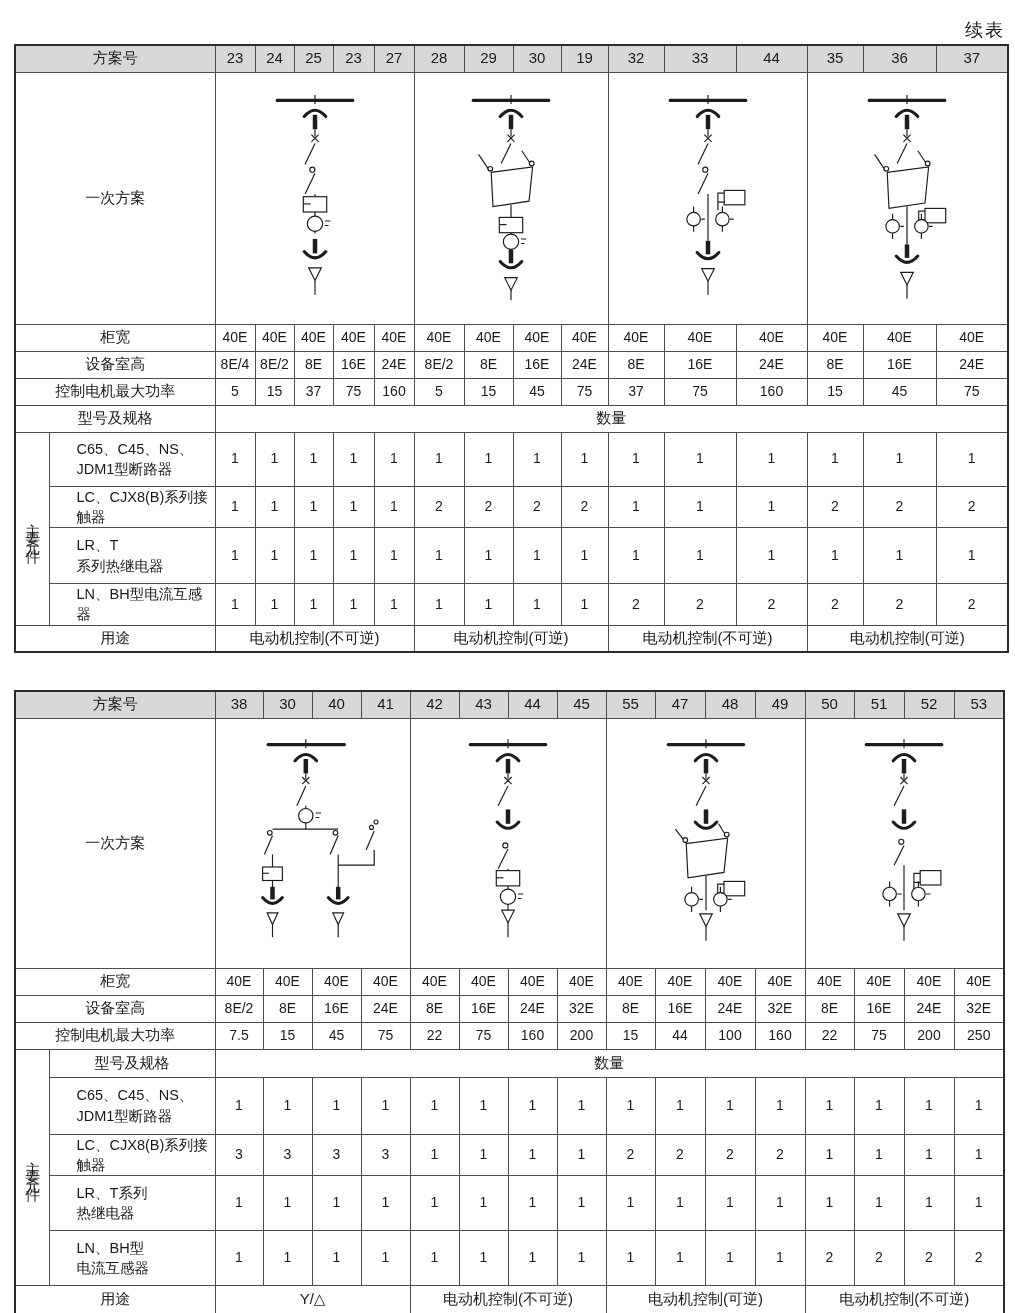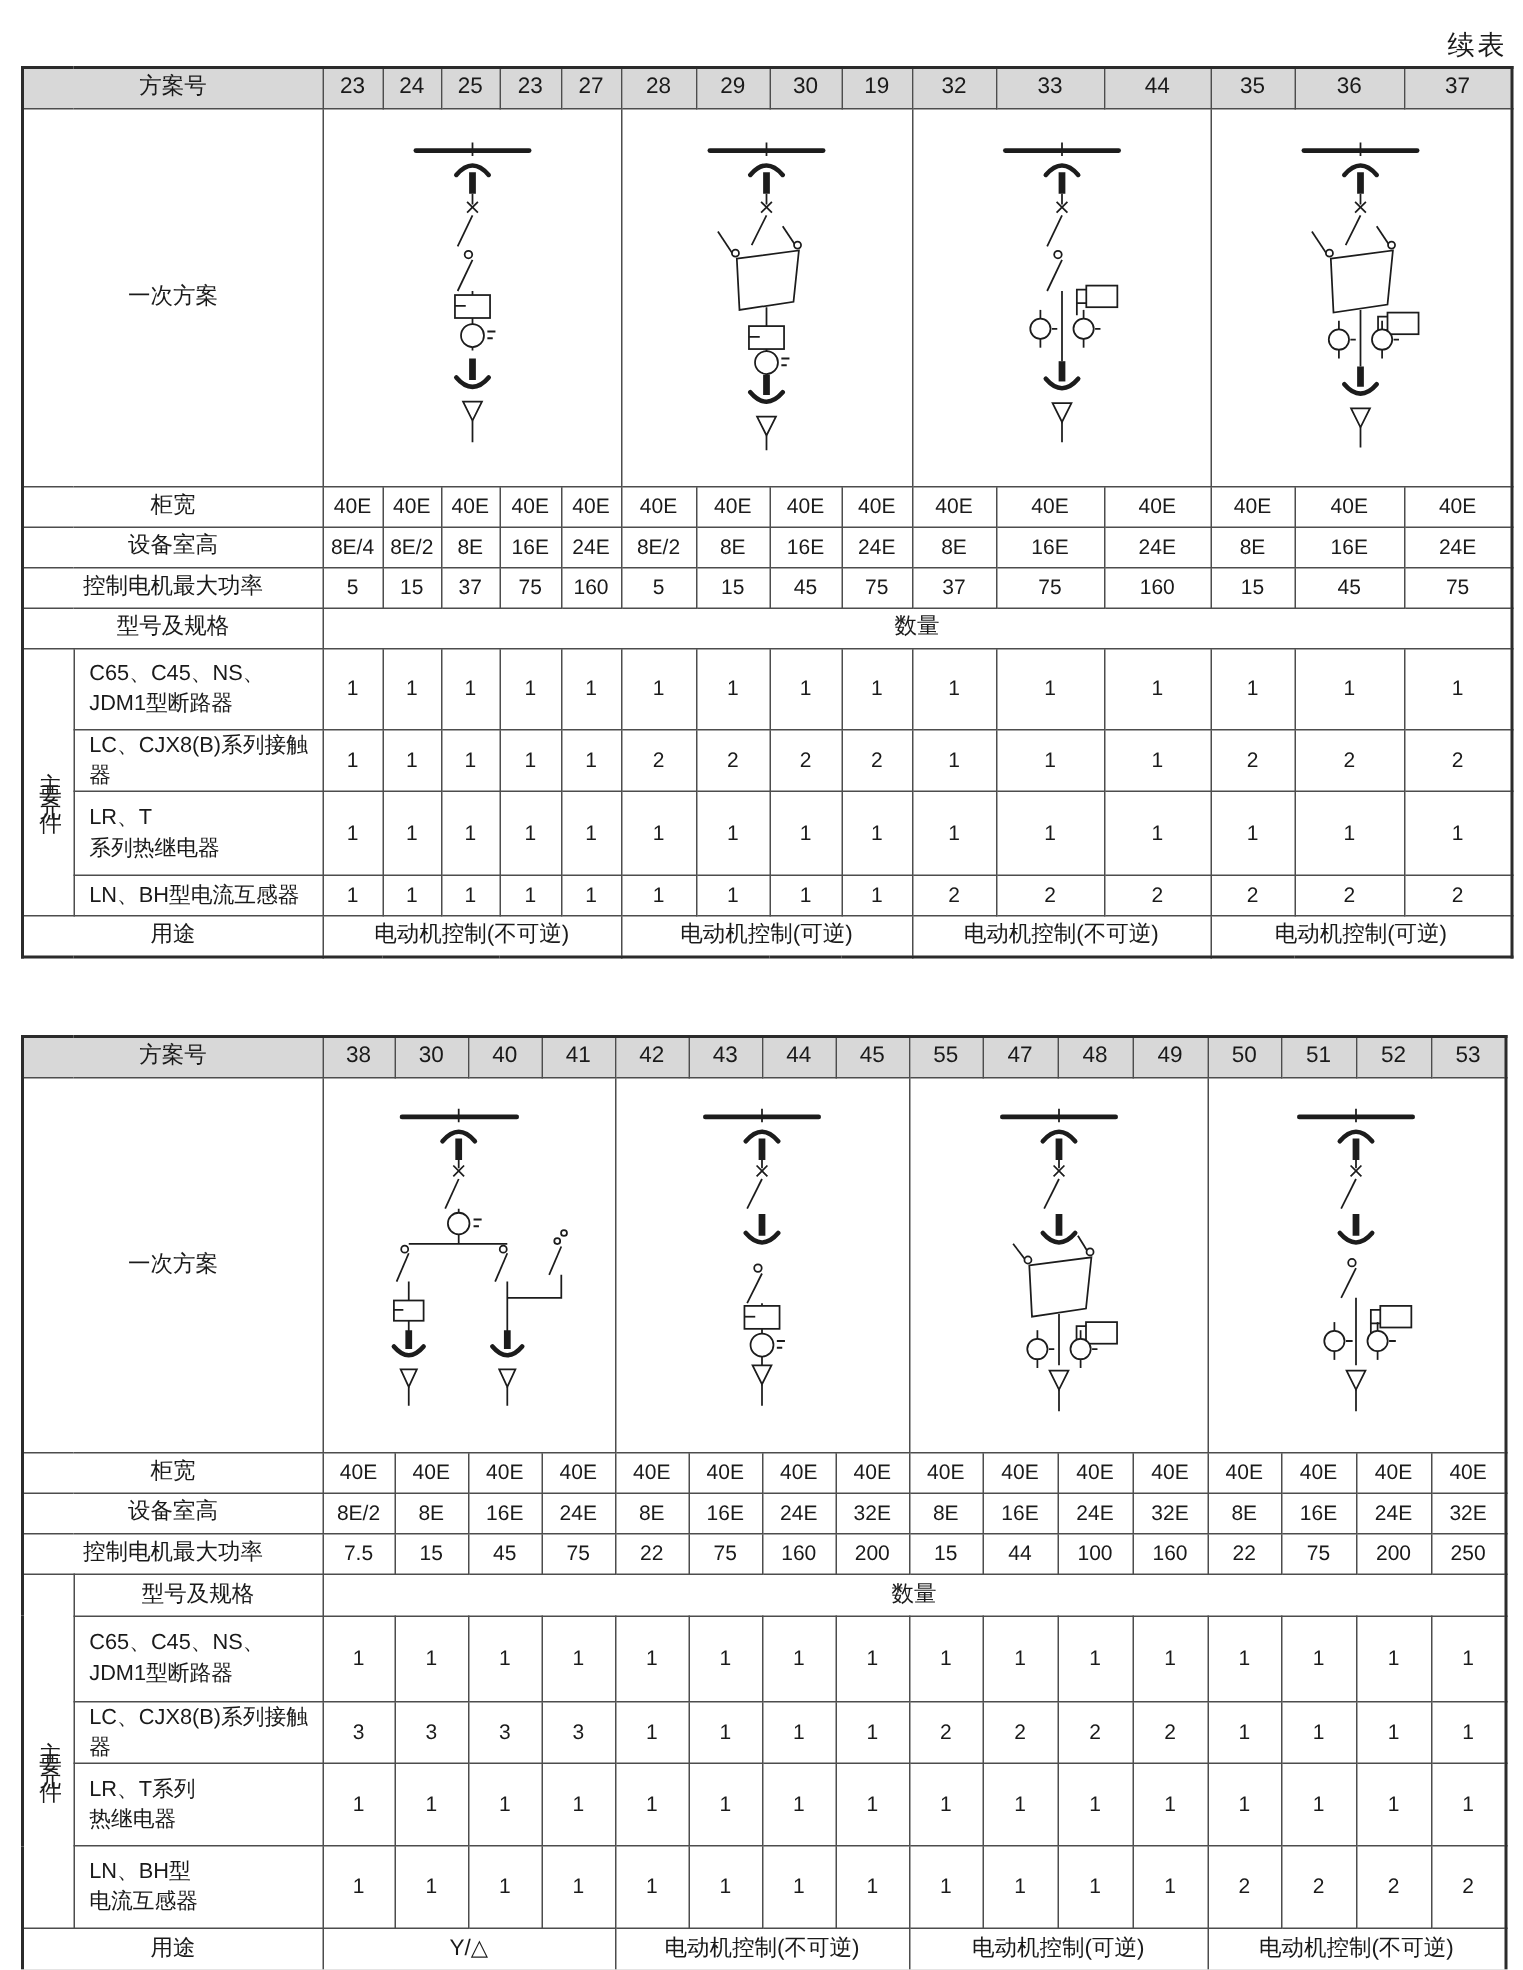--- a/index.html
+++ b/index.html
@@ -5,21 +5,21 @@
   html,body{margin:0;padding:0;background:#fff;}
   body{font-family:"Liberation Sans","DejaVu Sans",sans-serif;color:#1a1a1a;}
   .page{position:relative;width:1015px;height:1313px;background:#fff;overflow:hidden;}
   .cont{position:absolute;top:18px;right:10px;font-size:18px;letter-spacing:2px;}
   table{border-collapse:collapse;table-layout:fixed;position:absolute;left:14px;border:2px solid #2b2b2b;}
   #tb1{top:44px;width:993px;}
   #tb2{top:690px;width:989px;}
   td{border:1px solid #4d4d4d;text-align:center;vertical-align:middle;font-size:14px;padding:0;line-height:1.25;overflow:hidden;}
   tr.hdr td{background:#d8d8d8;font-size:15px;}
   td.lbl{font-size:15px;}
-  td.comp{text-align:left;padding-left:10px;white-space:pre-line;font-size:14.5px;line-height:1.4;}
+  td.comp{text-align:left;padding-left:27px;white-space:pre-line;font-size:14.5px;line-height:1.4;}
   td.vert{writing-mode:vertical-rl;text-orientation:upright;letter-spacing:9px;font-size:15px;padding:4px 0;}
   td.diag{vertical-align:top;padding-top:4px;}
   .r27{height:27px}.r28{height:28px}.r54{height:54px}.r55{height:55px}.r56{height:56px}.r57{height:57px}
   .rd1{height:252px}.rd2{height:250px}
   svg .w{stroke:#1c1c1c;stroke-width:1.3;fill:none;}
   svg .m{stroke:#1c1c1c;stroke-width:3.4;fill:none;stroke-linecap:round;}
   svg .b{stroke:#1c1c1c;stroke-width:5;fill:none;}
   svg .f{fill:#fff;stroke:#1c1c1c;stroke-width:1.3;}
 </style>
 </head>

